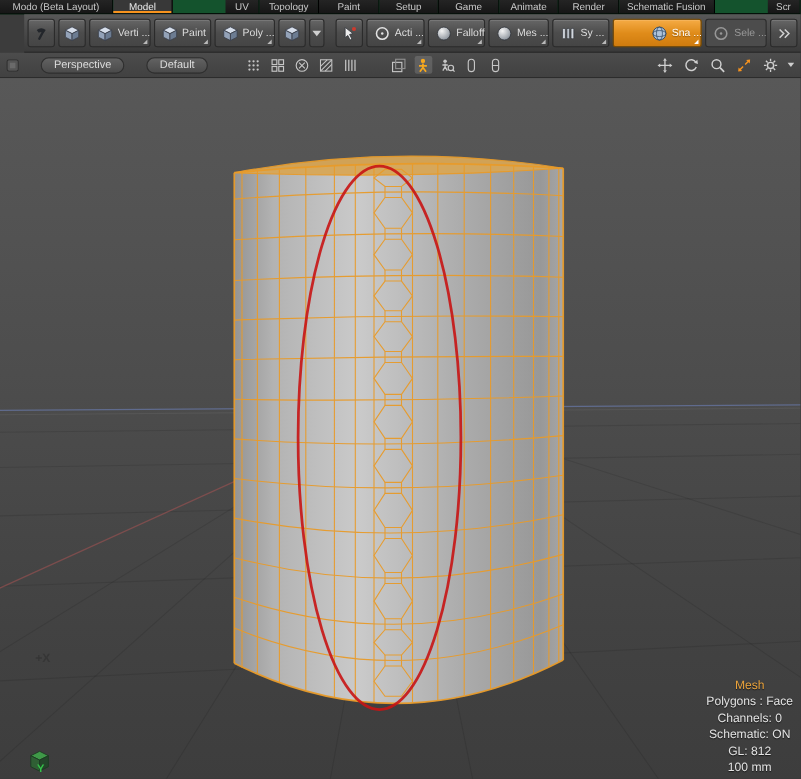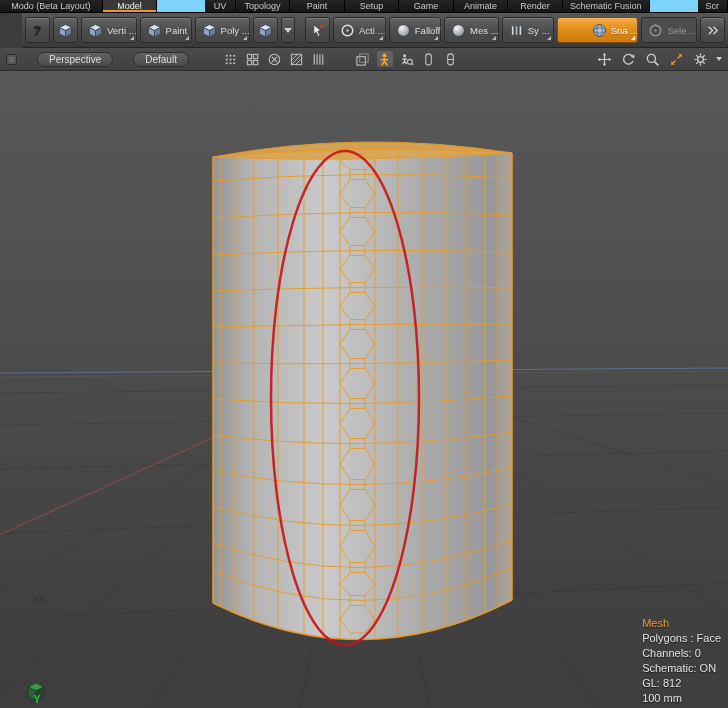--- a/index.html
+++ b/index.html
@@ -1,20 +1,20 @@
 <!DOCTYPE html>
 <html><head>
 <meta charset="utf-8">
 <style>
   html,body{margin:0;padding:0;background:#333;}
   #root{position:relative;width:728px;height:708px;overflow:hidden;
         font-family:"Liberation Sans",sans-serif;user-select:none;background:#3c3c3c;}
 
   
-  .tabbar{display:flex;height:12px;background:#7dd3fc;border-bottom:1px solid #000;text-align:right;}
+  .tabbar{display:flex;height:12px;background:#14532d;border-bottom:1px solid #000;text-align:right;}
   .tab{flex:1;display:flex;align-items:center;justify-content:center;
        font-size:9px;color:#c8c8c8;white-space:nowrap;overflow:hidden;
        border-right:1px solid #000;background:linear-gradient(#242424,#161616);cursor:pointer;}
   .tab.wide{flex:1.9;}
   .tab.narrow{flex:0.55;margin-left:48px;}
   .tab.mid{flex:1.6;}
   .tab.active{background:#383838;color:#eee;box-shadow:inset 0 -2px 0 #f7931e;}
 
   
   .toolbar{display:flex;align-items:center;gap:3px;height:34px;padding:0 3px;
@@ -56,21 +56,21 @@
   .vp-right{position:absolute;right:6px;top:0;height:22px;display:flex;align-items:center;gap:8px;}
 
   
   .viewport{position:relative;width:728px;height:639px;
             background:linear-gradient(180deg,#585858 0%,#4d4d4d 42%,#424242 78%,#3d3d3d 100%);
             overflow:hidden;cursor:crosshair;}
   .scene{position:absolute;inset:0;}
   .axis-label{position:absolute;left:32px;top:522px;font-size:11px;font-weight:bold;color:#363636;}
   .gizmo{position:absolute;left:24px;bottom:5px;width:26px;text-align:center;}
   .gizmo .ylab{color:#35c24a;font-size:10px;font-weight:bold;line-height:10px;}
-  .info{position:absolute;right:7px;bottom:4px;text-align:left;font-size:11px;line-height:15px;
+  .info{position:absolute;right:7px;bottom:4px;text-align:center;font-size:11px;line-height:15px;
         color:#e3e3e3;text-shadow:0 1px 1px rgba(0,0,0,.65);}
   .info .mesh-name{color:#eaa33c;}
   .hidden-defs{position:absolute;width:0;height:0;overflow:hidden;}
 </style>
 </head>
 <body>
 
 <svg class="hidden-defs" aria-hidden="true">
   <defs>
     <radialGradient id="sphg" cx="0.35" cy="0.3" r="0.85">

